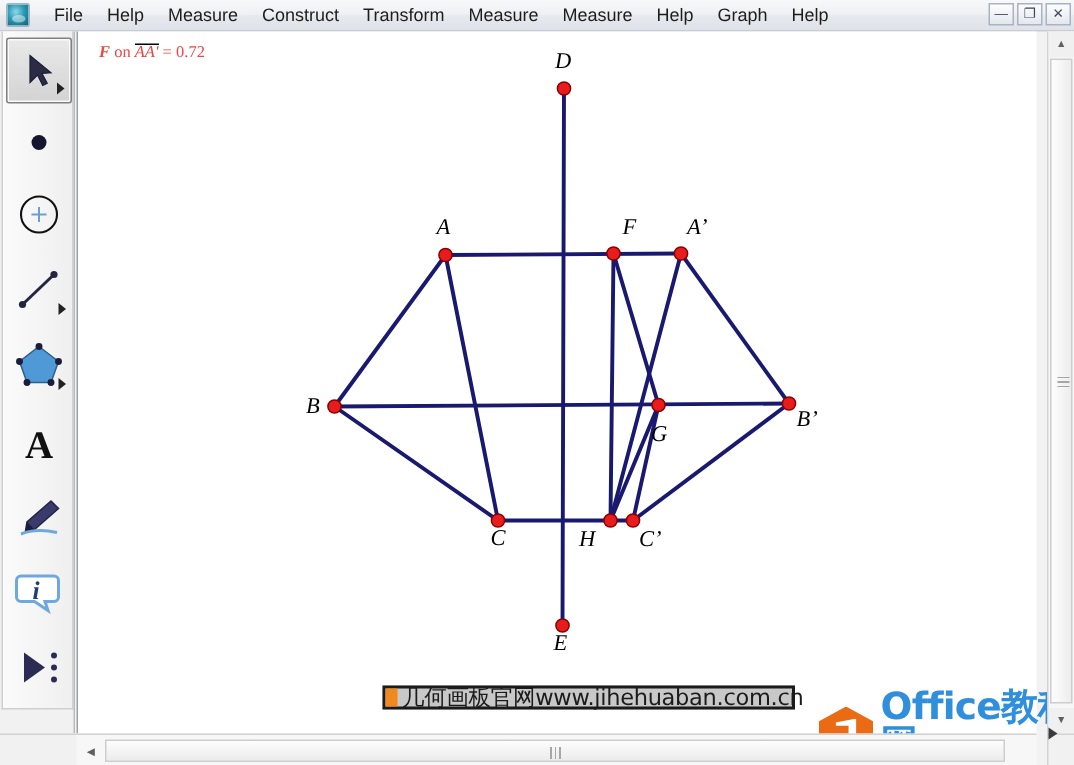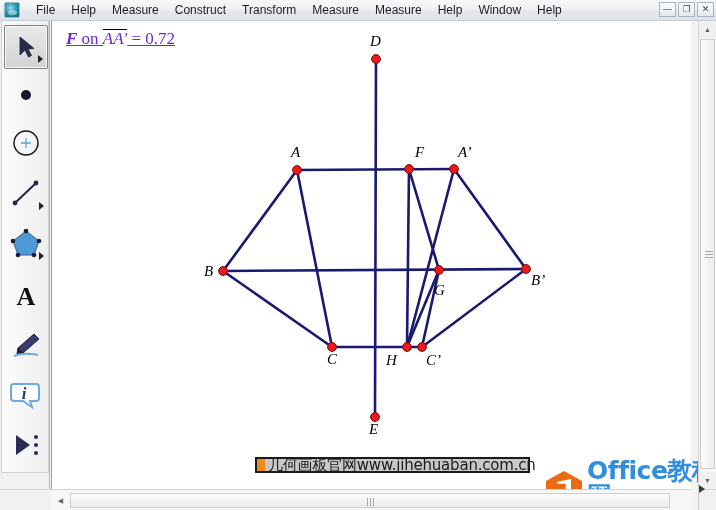--- a/index.html
+++ b/index.html
@@ -94,23 +94,22 @@
     background: #ffffff;
     border-left: 1px solid #9aa0a6;
   }
   .canvas {
     position: absolute; inset: 0;
     overflow: hidden;
   }
   .measure-label {
     position: absolute; left: 14px; top: 8px;
     font-family: "Liberation Serif", serif;
-    font-size: 17px; color: #6d28d9;
+    font-size: 11px; color: #ef4444;
     white-space: nowrap;
-    text-decoration: underline;
   }
   .measure-label .ital { font-style: italic; font-weight: bold; }
   .measure-label .ovl {
     font-style: italic;
     border-top: 1.3px solid #000;
     padding-top: 0px;
     display: inline-block;
     line-height: 1.05;
   }
 
@@ -241,21 +240,21 @@
   <div class="menubar">
     <div class="app-icon"></div>
     <div class="menu-item">File</div>
     <div class="menu-item">Help</div>
     <div class="menu-item">Measure</div>
     <div class="menu-item">Construct</div>
     <div class="menu-item">Transform</div>
     <div class="menu-item">Measure</div>
     <div class="menu-item">Measure</div>
     <div class="menu-item">Help</div>
-    <div class="menu-item">Window</div>
+    <div class="menu-item">Graph</div>
     <div class="menu-item">Help</div>
 
     <div class="wincontrols">
       <div class="wbtn">—</div>
       <div class="wbtn">❐</div>
       <div class="wbtn">✕</div>
     </div>
   </div>
 
   <div class="toolbar">

